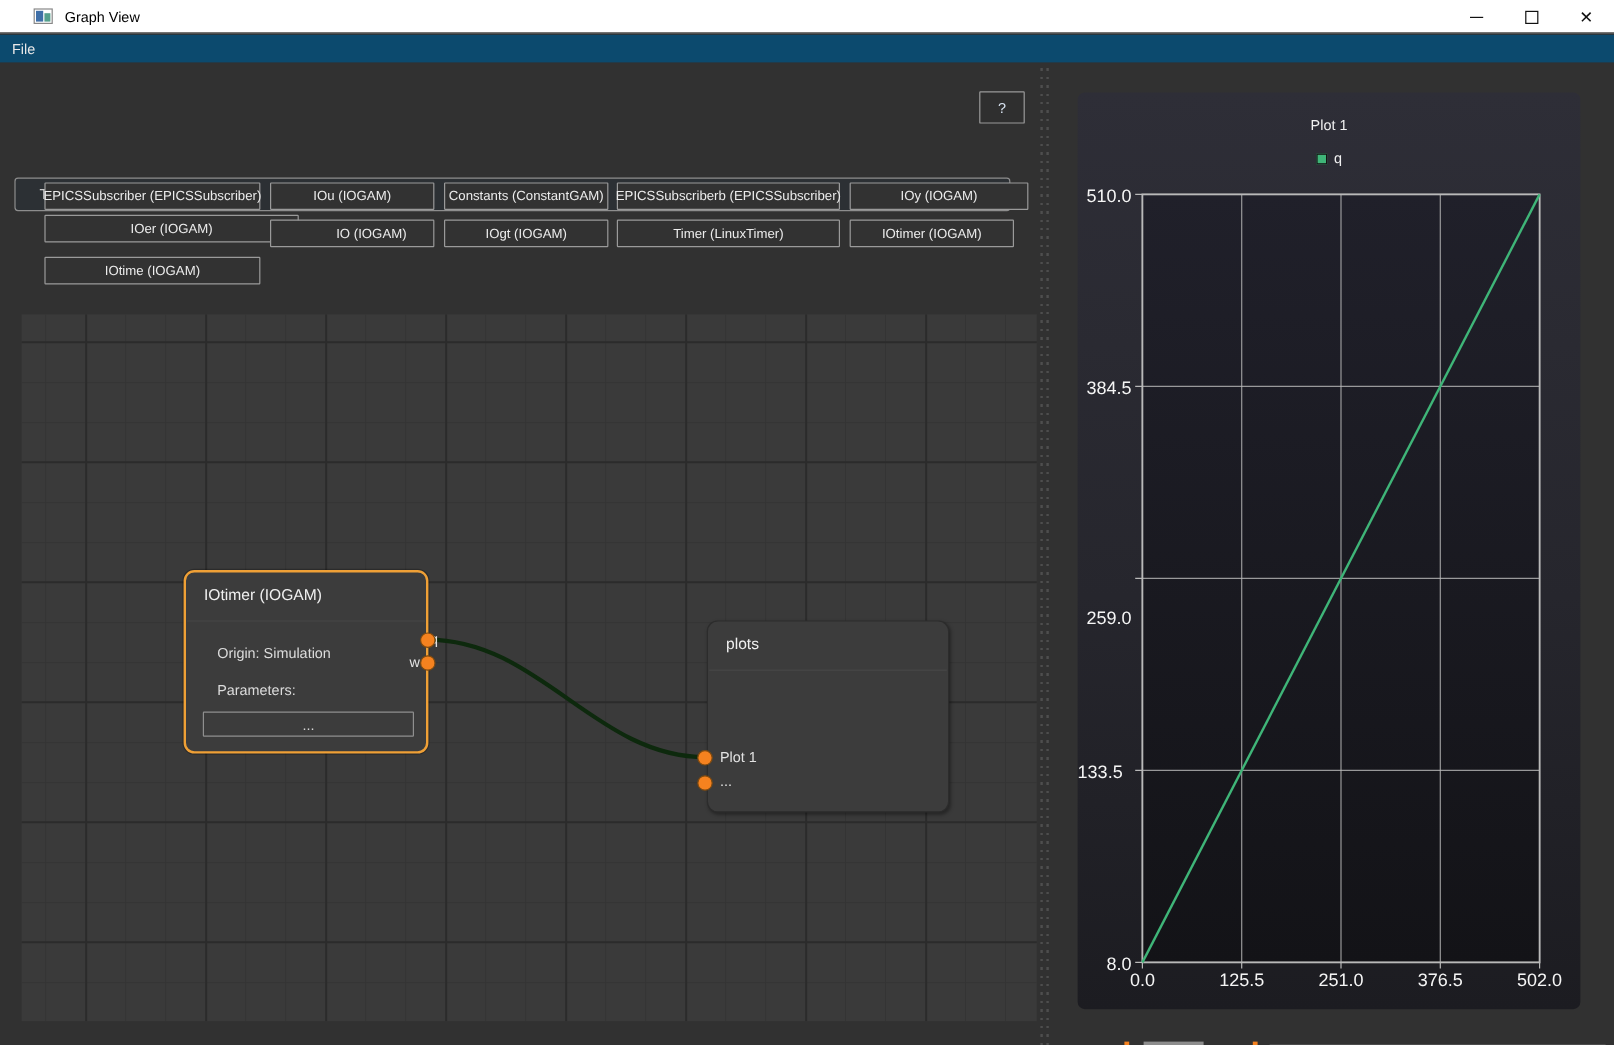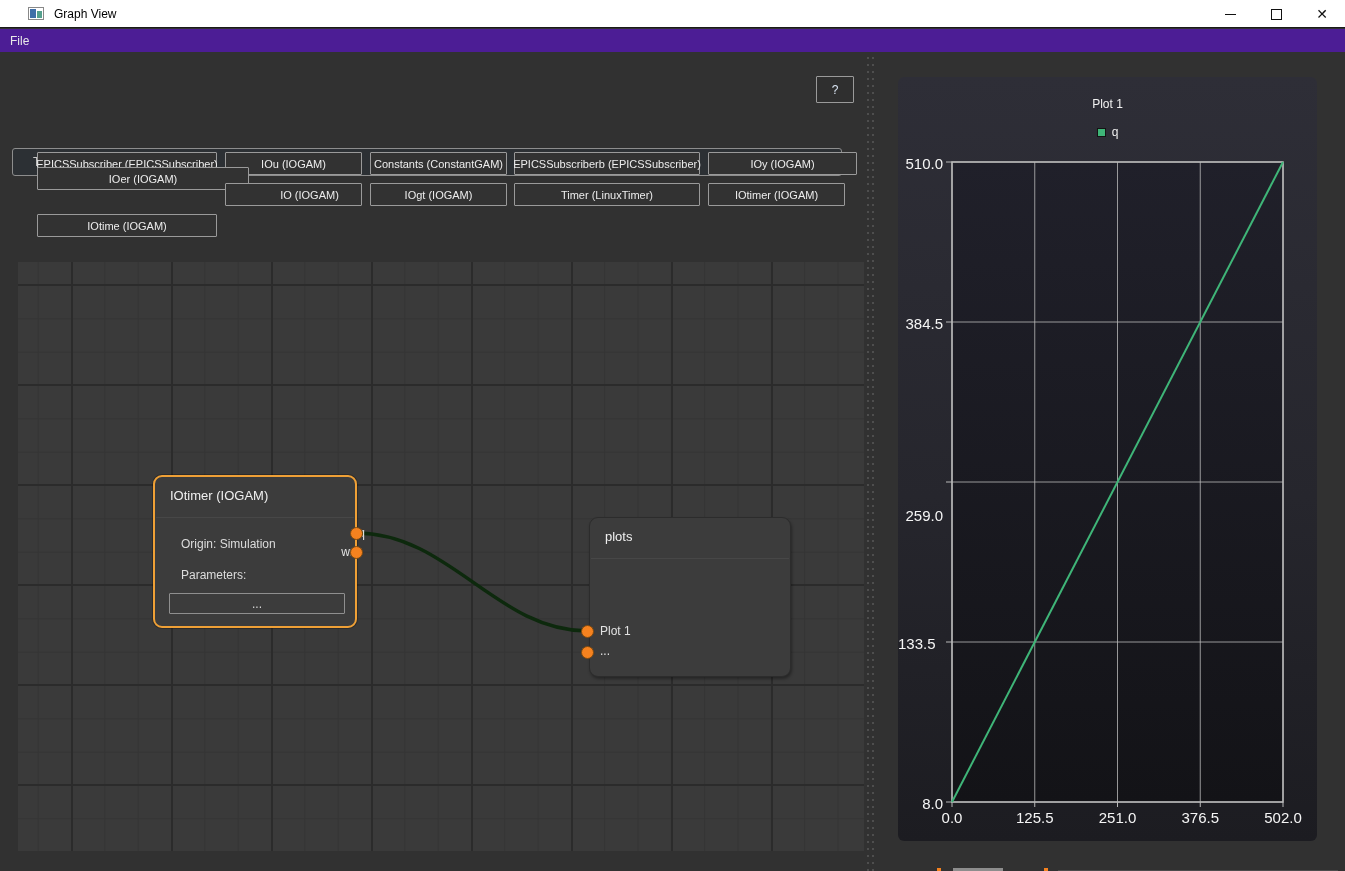--- a/index.html
+++ b/index.html
@@ -16,21 +16,21 @@
   .app-icon .p2 { position:absolute; left:8px; top:3px; width:5px; height:7px; background:#55a08d; }
   .title-text { margin-left:10px; font-size:12px; color:#000; }
   .win-controls { position:absolute; right:0; top:0; height:28px; display:flex; }
   .win-btn { width:46px; height:28px; display:flex; align-items:center; justify-content:center;
     color:#111; font-size:13px; }
   .glyph-min { width:11px; height:0; border-top:1px solid #111; display:block; }
   .glyph-max { width:11px; height:11px; border:1px solid #111; display:block; }
   .glyph-close { font-size:14px; line-height:1; }
 
   
-  .menubar { position:absolute; left:0; top:29px; width:100%; height:23px; background:#4c1d95;
+  .menubar { position:absolute; left:0; top:29px; width:100%; height:23px; background:#0c4a6e;
     display:flex; align-items:center; }
   .menu-item { color:#e8e8e8; font-size:12px; padding:0 10px; height:100%; display:flex; align-items:center; }
 
   
   .help-btn { position:absolute; left:816px; top:76px; width:38px; height:27px;
     border:1px solid #9a9a9a; background:#2f2f2f; color:#d9e4f2; font-size:12px;
     display:flex; align-items:center; justify-content:center; border-radius:1px; }
   .thread-select { position:absolute; left:12px; top:108px; width:830px; height:28px;
     border:1px solid #8d8d8d; border-radius:3px; background:#2c3034; display:flex; align-items:center;margin-top:40px; }
   .thread-select .value { color:#c9c9c9; font-size:12px; margin-left:20px; flex:1; }
@@ -122,21 +122,21 @@
   <div class="thread-select">
     <span class="value">Thread1</span>
     <span class="dd-arrow"></span>
   </div>
 
   <div class="pal-btn" style="left:37px;  top:152px; width:180px;">EPICSSubscriber (EPICSSubscriber)</div>
   <div class="pal-btn" style="left:225px; top:152px; width:137px;">IOu (IOGAM)</div>
   <div class="pal-btn" style="left:370px; top:152px; width:137px;">Constants (ConstantGAM)</div>
   <div class="pal-btn" style="left:514px; top:152px; width:186px;">EPICSSubscriberb (EPICSSubscriber)</div>
   <div class="pal-btn" style="left:708px; top:152px; width:149px;">IOy (IOGAM)</div>
-  <div class="pal-btn" style="left:37px;  top:167px; width:212px;">IOer (IOGAM)</div>
+  <div class="pal-btn" style="left:37px;  top:179px; width:212px;">IOer (IOGAM)</div>
   <div class="pal-btn" style="left:225px; top:183px; width:137px;padding-left:32px;">IO (IOGAM)</div>
   <div class="pal-btn" style="left:370px; top:183px; width:137px;">IOgt (IOGAM)</div>
   <div class="pal-btn" style="left:514px; top:183px; width:186px;">Timer (LinuxTimer)</div>
   <div class="pal-btn" style="left:708px; top:183px; width:137px;">IOtimer (IOGAM)</div>
   <div class="pal-btn" style="left:37px;  top:214px; width:180px;">IOtime (IOGAM)</div>
 
   <div class="canvas">
     <svg class="edge-svg">
       <path d="M 338 271 C 432 271, 478 369, 570 369" fill="none" stroke="#0d290d" stroke-width="3.5"></path>
     </svg>

